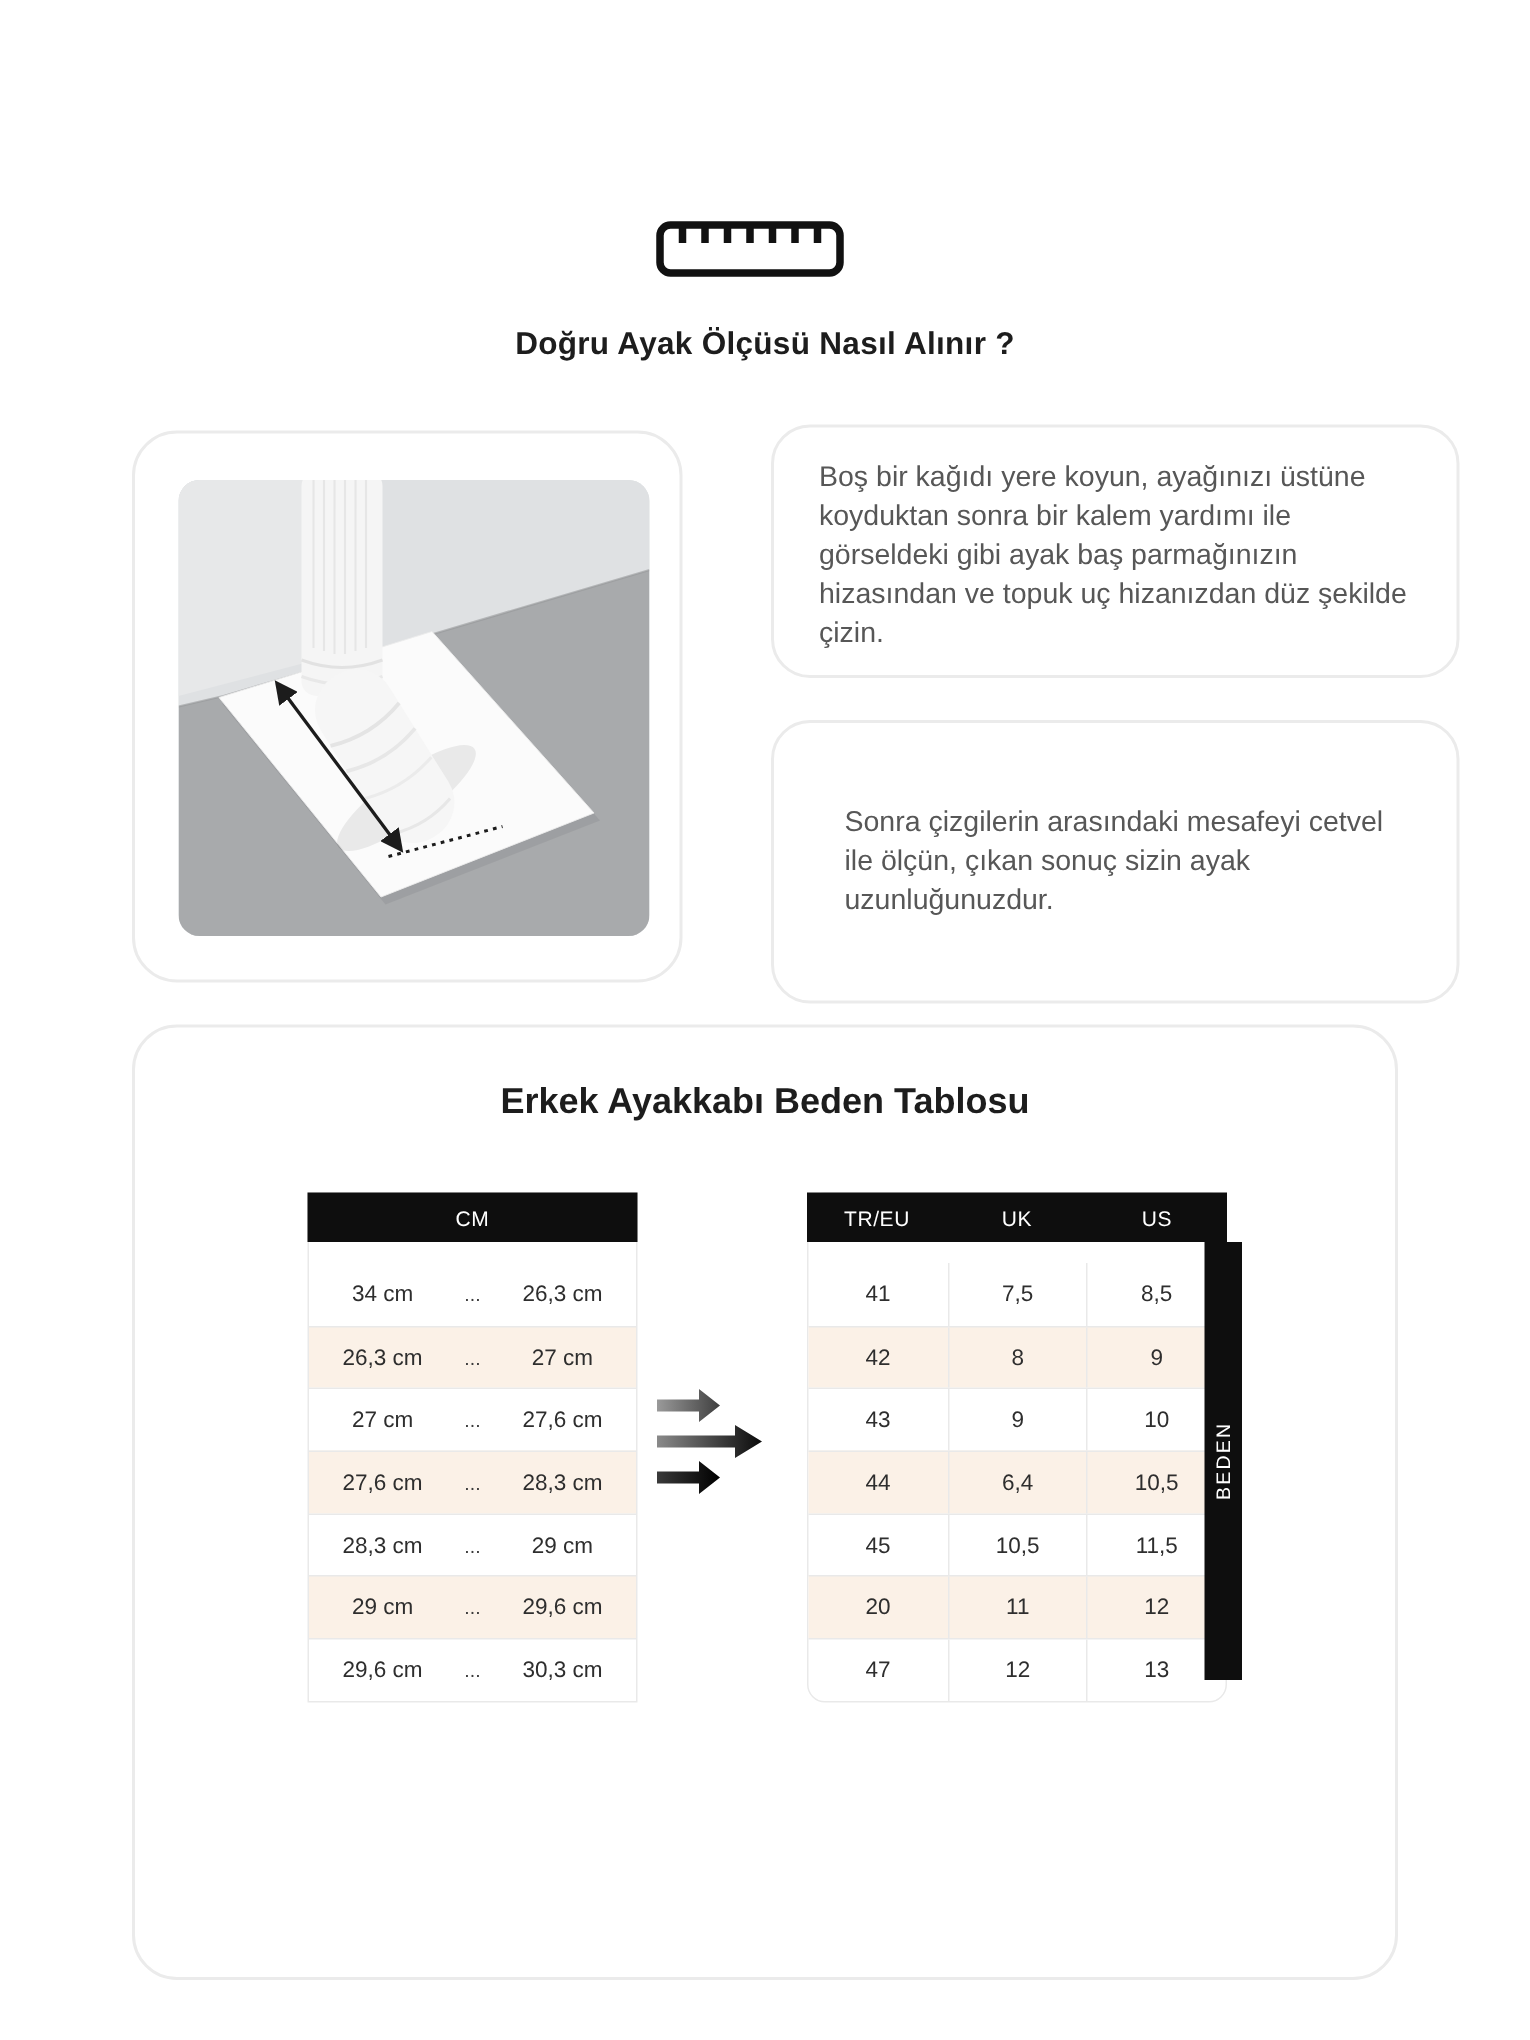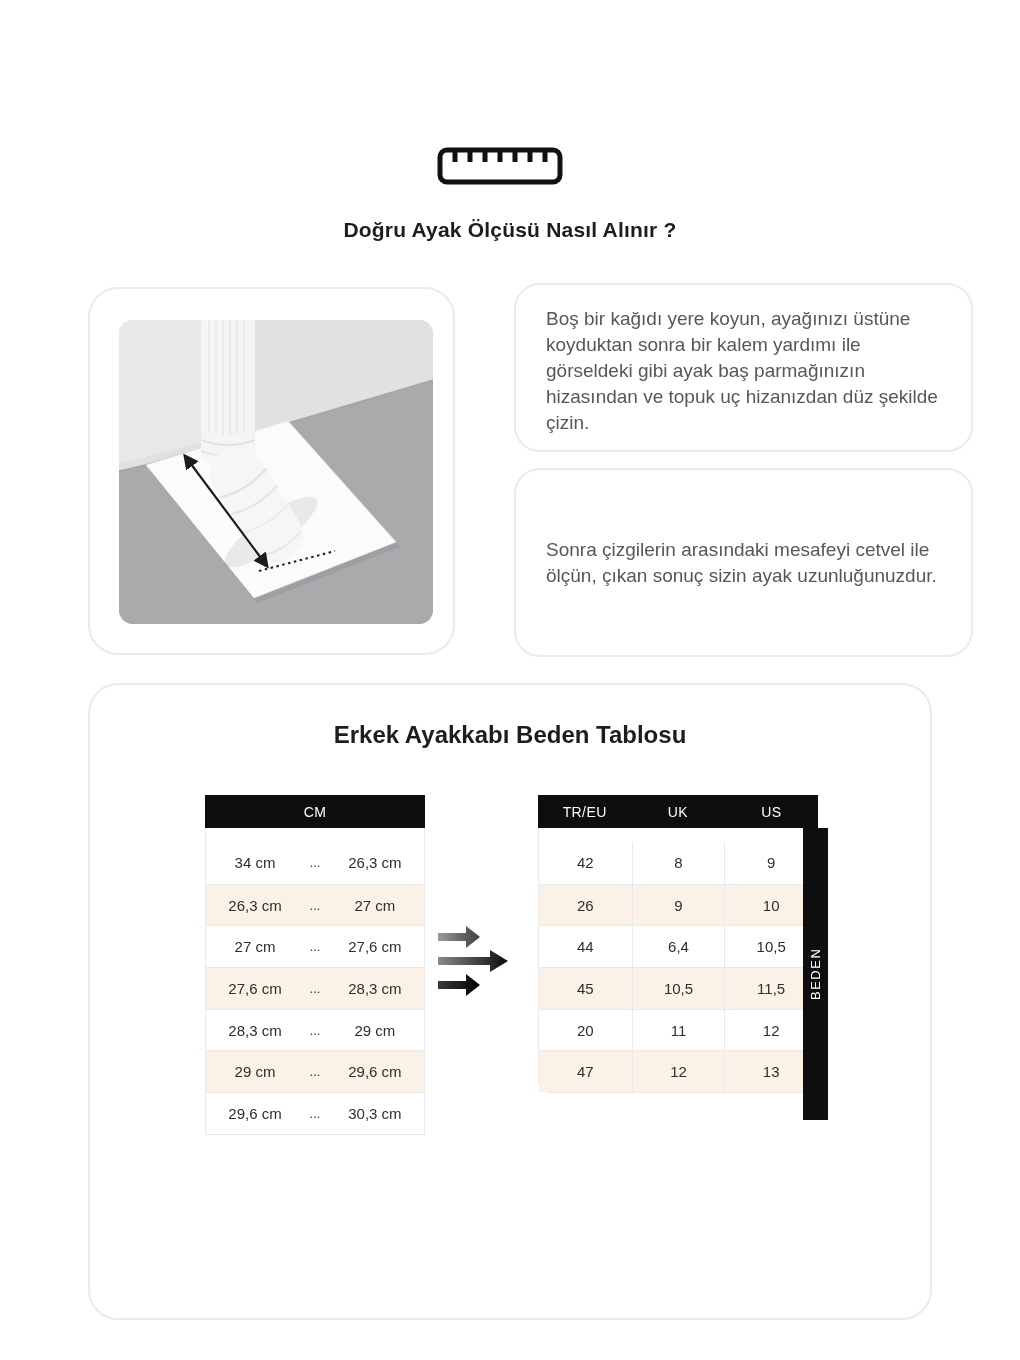--- a/index.html
+++ b/index.html
@@ -32,21 +32,21 @@
   .photo{
     position:absolute;left:29px;top:31px;width:314px;height:304px;
     border-radius:14px;overflow:hidden;background:#dfe1e3;
   }
   .photo svg{display:block;width:100%;height:100%;}
   .text-card{
     left:478px;width:459px;border-radius:26px;
     font-size:19px;line-height:26px;color:var(--text-secondary);margin-left:36px;
   }
   .tc1{top:283px;height:169px;padding:21px 30px;}
-  .tc2{top:468px;height:189px;padding:0 30px;display:flex;align-items:center;}
+  .tc2{top:480px;height:189px;padding:0 47px;display:flex;align-items:center;}
   
   .bottom-card{left:88px;top:683px;width:844px;height:637px;border-radius:30px;}
   h2.section-title{
     position:absolute;left:0;top:36px;width:100%;text-align:center;
     font-size:24px;font-weight:700;color:var(--text-primary);
   }
   .table{position:absolute;top:110px;border:1px solid var(--table-border);background:#fff;}
   .cm-table{left:115px;width:220px;}
   .size-table{left:448px;width:280px;border-radius:12px;}
   .thead{
@@ -216,26 +216,31 @@
     </svg>
 
     <div class="table size-table">
       <div class="thead grid3">
         <span>TR/EU</span>
         <span>UK</span>
         <span>US</span>
       </div>
       <div class="rows">
         <div class="size-row">
+          <span class="size-cell">41</span>
+          <span class="size-cell">7,5</span>
+          <span class="size-cell">8,5</span>
+        </div>
+        <div class="size-row">
           <span class="size-cell">42</span>
           <span class="size-cell">8</span>
           <span class="size-cell">9</span>
         </div>
         <div class="size-row">
-          <span class="size-cell">26</span>
+          <span class="size-cell">43</span>
           <span class="size-cell">9</span>
           <span class="size-cell">10</span>
         </div>
         <div class="size-row">
           <span class="size-cell">44</span>
           <span class="size-cell">6,4</span>
           <span class="size-cell">10,5</span>
         </div>
         <div class="size-row">
           <span class="size-cell">45</span>

